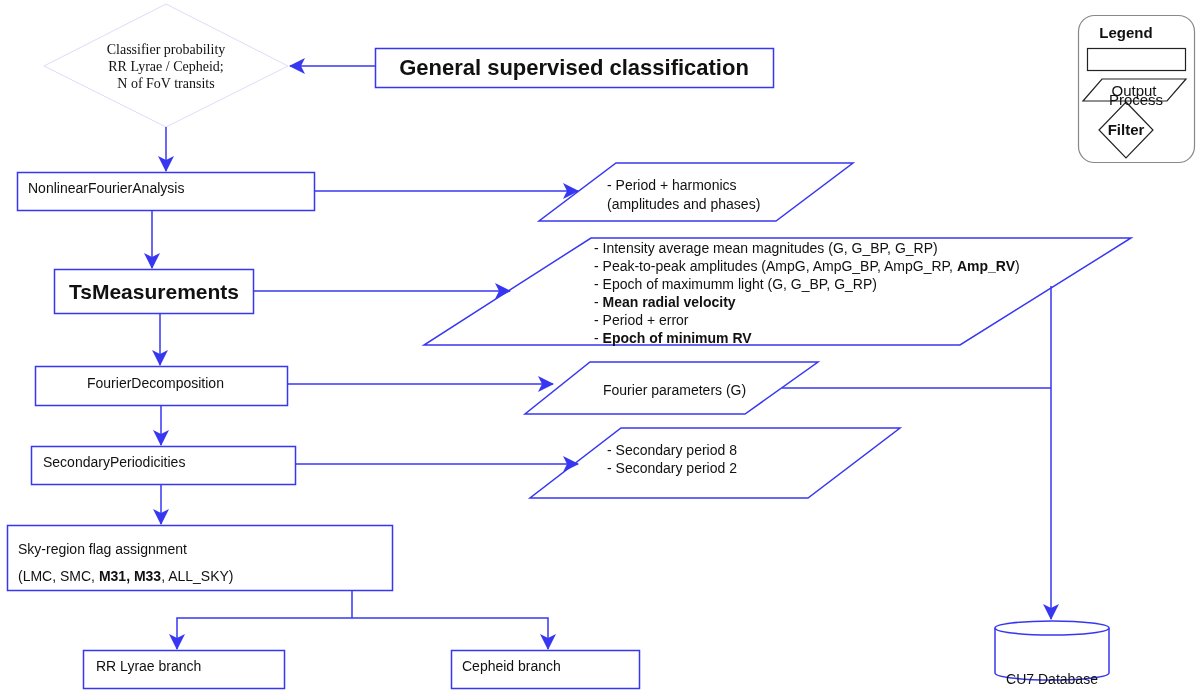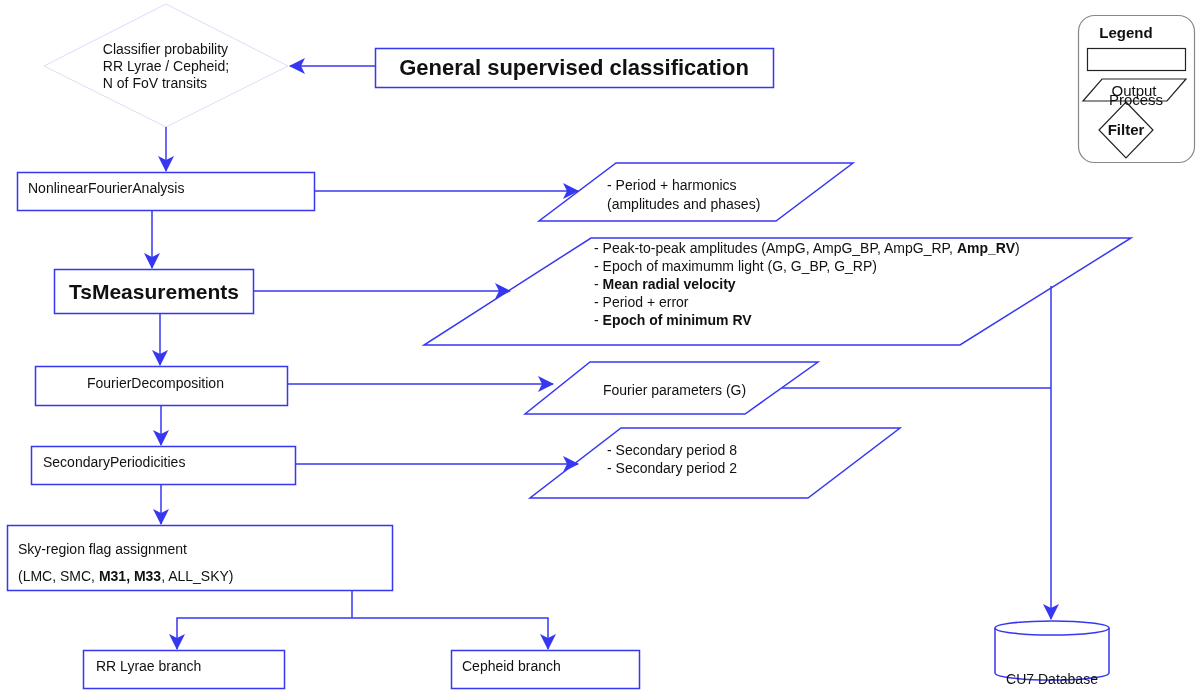--- a/index.html
+++ b/index.html
@@ -1,20 +1,20 @@
 <!DOCTYPE html>
 <html><head>
 <meta charset="utf-8">
 <style>
   html, body { margin:0; padding:0; background:#ffffff; }
   body { width:1200px; height:696px; position:relative; overflow:hidden;
          font-family:"Liberation Sans", sans-serif; color:#111; }
   #canvas { position:absolute; left:0; top:0; width:1200px; height:696px; }
   .t { position:absolute; white-space:nowrap; line-height:1; }
-  .center { transform:translateX(-50%); }
+  .center { text-align:center; transform:translateX(-50%); }
   .proc { font-size:14px; }
   .out { font-size:14px; line-height:18px; }
   .b { font-weight:bold; }
   .leg { font-size:15px; }
 </style>
 </head>
 <body>
 
 <svg id="canvas" viewBox="0 0 1200 696" xmlns="http://www.w3.org/2000/svg">
   <defs>
@@ -64,21 +64,21 @@
   <line x1="1051" y1="286" x2="1051" y2="619" stroke="#3737f2" stroke-width="1.5" marker-end="url(#arrbig)"></line>
 
   <g>
     <rect x="1078.5" y="15.5" width="116" height="147" rx="16" ry="16" fill="#fff" stroke="#888" stroke-width="1.2"></rect>
     <rect x="1087.5" y="48.5" width="98" height="22" fill="#fff" stroke="#222" stroke-width="1.2"></rect>
     <polygon points="1102,79 1186,79 1167,101 1083,101" fill="#fff" stroke="#222" stroke-width="1.2"></polygon>
     <polygon points="1126,102 1153,130 1126,158 1099,130" fill="#fff" stroke="#222" stroke-width="1.2"></polygon>
   </g>
 </svg>
 
-<div class="t center out" style="left:166px; top:41px; font-size:14px; line-height:17px;">
+<div class="t center out" style="left:166px; top:41px; font-size:14px; line-height:17px;font-family:Liberation Serif, serif;">
   <div>Classifier probability</div>
   <div>RR Lyrae / Cepheid;</div>
   <div>N of FoV transits</div>
 </div>
 
 <div class="t center b" style="left:574px; top:57px; font-size:22px;">General supervised classification</div>
 <div class="t proc" style="left:28px; top:181px;">NonlinearFourierAnalysis</div>
 <div class="t center proc b" style="left:154px; top:281px; font-size:21px;">TsMeasurements</div>
 <div class="t proc" style="left:47px; top:376px;margin-left:40px;">FourierDecomposition</div>
 <div class="t proc" style="left:43px; top:455px;">SecondaryPeriodicities</div>
@@ -88,20 +88,21 @@
 </div>
 <div class="t proc" style="left:96px; top:659px;">RR Lyrae branch</div>
 <div class="t proc" style="left:462px; top:659px;">Cepheid branch</div>
 
 <div class="t out" style="left:607px; top:176px; line-height:19px;">
   <div>- Period + harmonics</div>
   <div>(amplitudes and phases)</div>
 </div>
 
 <div class="t out" style="left:594px; top:239px;">
+  <div><span>- Intensity average mean magnitudes (G, G_BP, G_RP)</span></div>
   <div><span>- Peak-to-peak amplitudes (AmpG, AmpG_BP, AmpG_RP, </span><span class="b">Amp_RV</span><span>)</span></div>
   <div><span>- Epoch of maximumm light (G, G_BP, G_RP)</span></div>
   <div><span>- </span><span class="b">Mean radial velocity</span></div>
   <div><span>- Period + error</span></div>
   <div><span>- </span><span class="b">Epoch of minimum RV</span></div>
 </div>
 
 <div class="t out" style="left:603px; top:381px;">Fourier parameters (G)</div>
 
 <div class="t out" style="left:607px; top:441px;">

